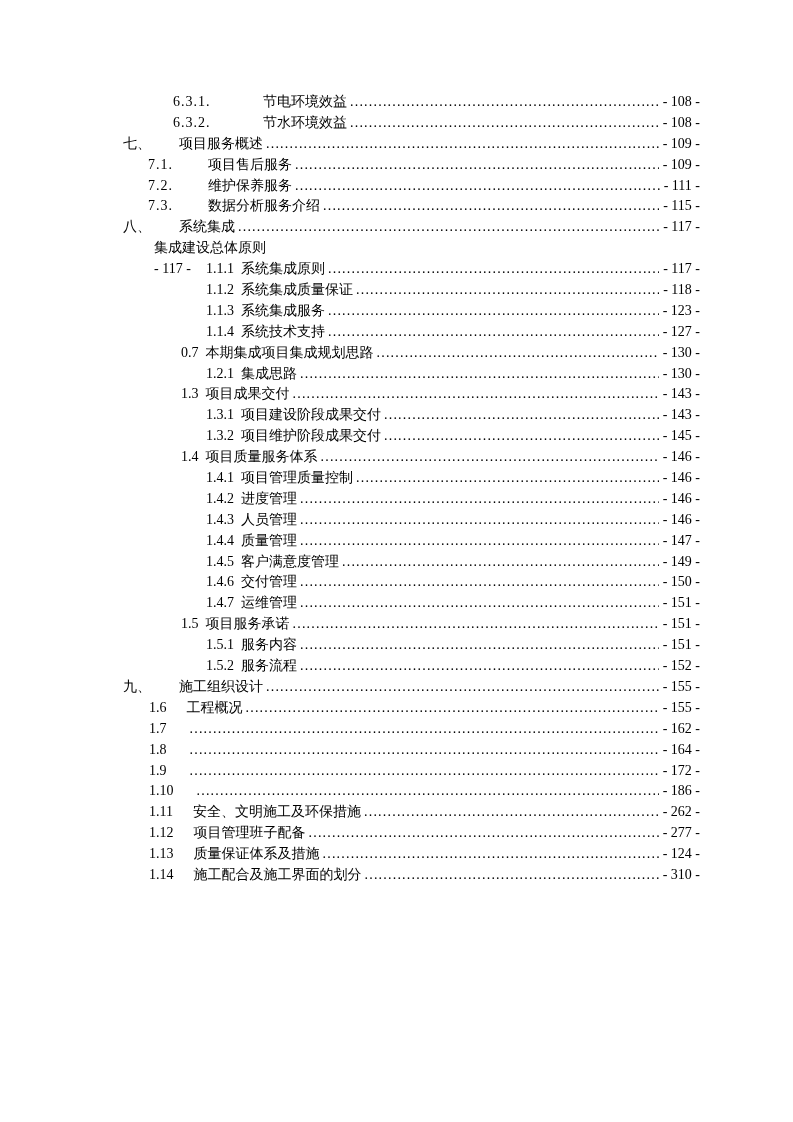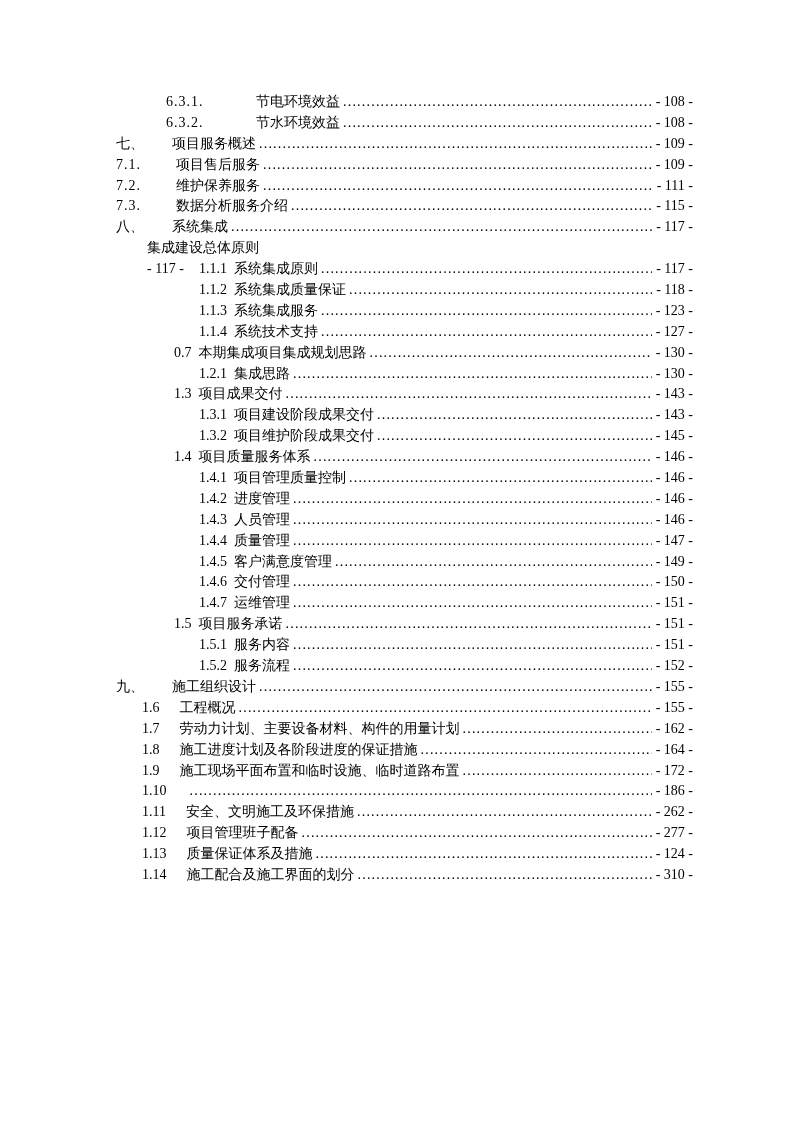--- a/index.html
+++ b/index.html
@@ -16,21 +16,21 @@
     overflow: hidden;
   }
   .page {
     position: absolute;
     inset: 0;
     background: #ffffff;
   }
   .toc {
     position: absolute;
     top: 92px;
-    left: 116px;
+    left: 123px;
     width: 577px; 
   }
   .row {
     display: flex;
     align-items: baseline;
     height: 20.9px;
     line-height: 20.9px;
     font-size: 14px;
     white-space: nowrap;
   }
@@ -42,21 +42,21 @@
     white-space: nowrap;
     margin: 0 4px 0 3px;
     letter-spacing: 1.2px;
     min-width: 8px;
   }
   .pg { flex: 0 0 auto; white-space: pre; text-align: center; }
 
   
   .lv-chapter { margin-left: 0; }
   .lv-chapter .num { min-width: 56px; }
-  .lv-s7 { }
+  .lv-s7 { margin-left: 25px; }
   .lv-s7 .num { min-width: 60px; letter-spacing: 1px; }
   .lv-s63 { margin-left: 50px; }
   .lv-s63 .num { min-width: 90px; letter-spacing: 1px; }
   .lv-plain { margin-left: 28px; flex-direction: column; }
   .lv-c8 { margin-left: 58px; }
   .lv-c8 .num { margin-right: 7px; }
   .lv-d { margin-left: 83px; }
   .lv-d .num { margin-right: 7px; }
   .lv-c9 { margin-left: 26px; }
   .lv-c9 .num { margin-right: 20px; }
@@ -240,33 +240,30 @@
         <span class="pg">- 155 -</span>
       </div>
       <div class="row lv-c9">
         <span class="num">1.6</span>
         <span class="title">工程概况</span>
         <span class="dots">................................................................................................................................................................................................................................................</span>
         <span class="pg">- 155 -</span>
       </div>
       <div class="row lv-c9">
         <span class="num">1.7</span>
-        <span class="title">劳动力计划、主要设备材料、构件的用量计划</span>
         <span class="dots">................................................................................................................................................................................................................................................</span>
         <span class="pg">- 162 -</span>
       </div>
       <div class="row lv-c9">
         <span class="num">1.8</span>
-        <span class="title">施工进度计划及各阶段进度的保证措施</span>
         <span class="dots">................................................................................................................................................................................................................................................</span>
         <span class="pg">- 164 -</span>
       </div>
       <div class="row lv-c9">
         <span class="num">1.9</span>
-        <span class="title">施工现场平面布置和临时设施、临时道路布置</span>
         <span class="dots">................................................................................................................................................................................................................................................</span>
         <span class="pg">- 172 -</span>
       </div>
       <div class="row lv-c9">
         <span class="num">1.10</span>
         <span class="dots">................................................................................................................................................................................................................................................</span>
         <span class="pg">- 186 -</span>
       </div>
       <div class="row lv-c9">
         <span class="num">1.11</span>

